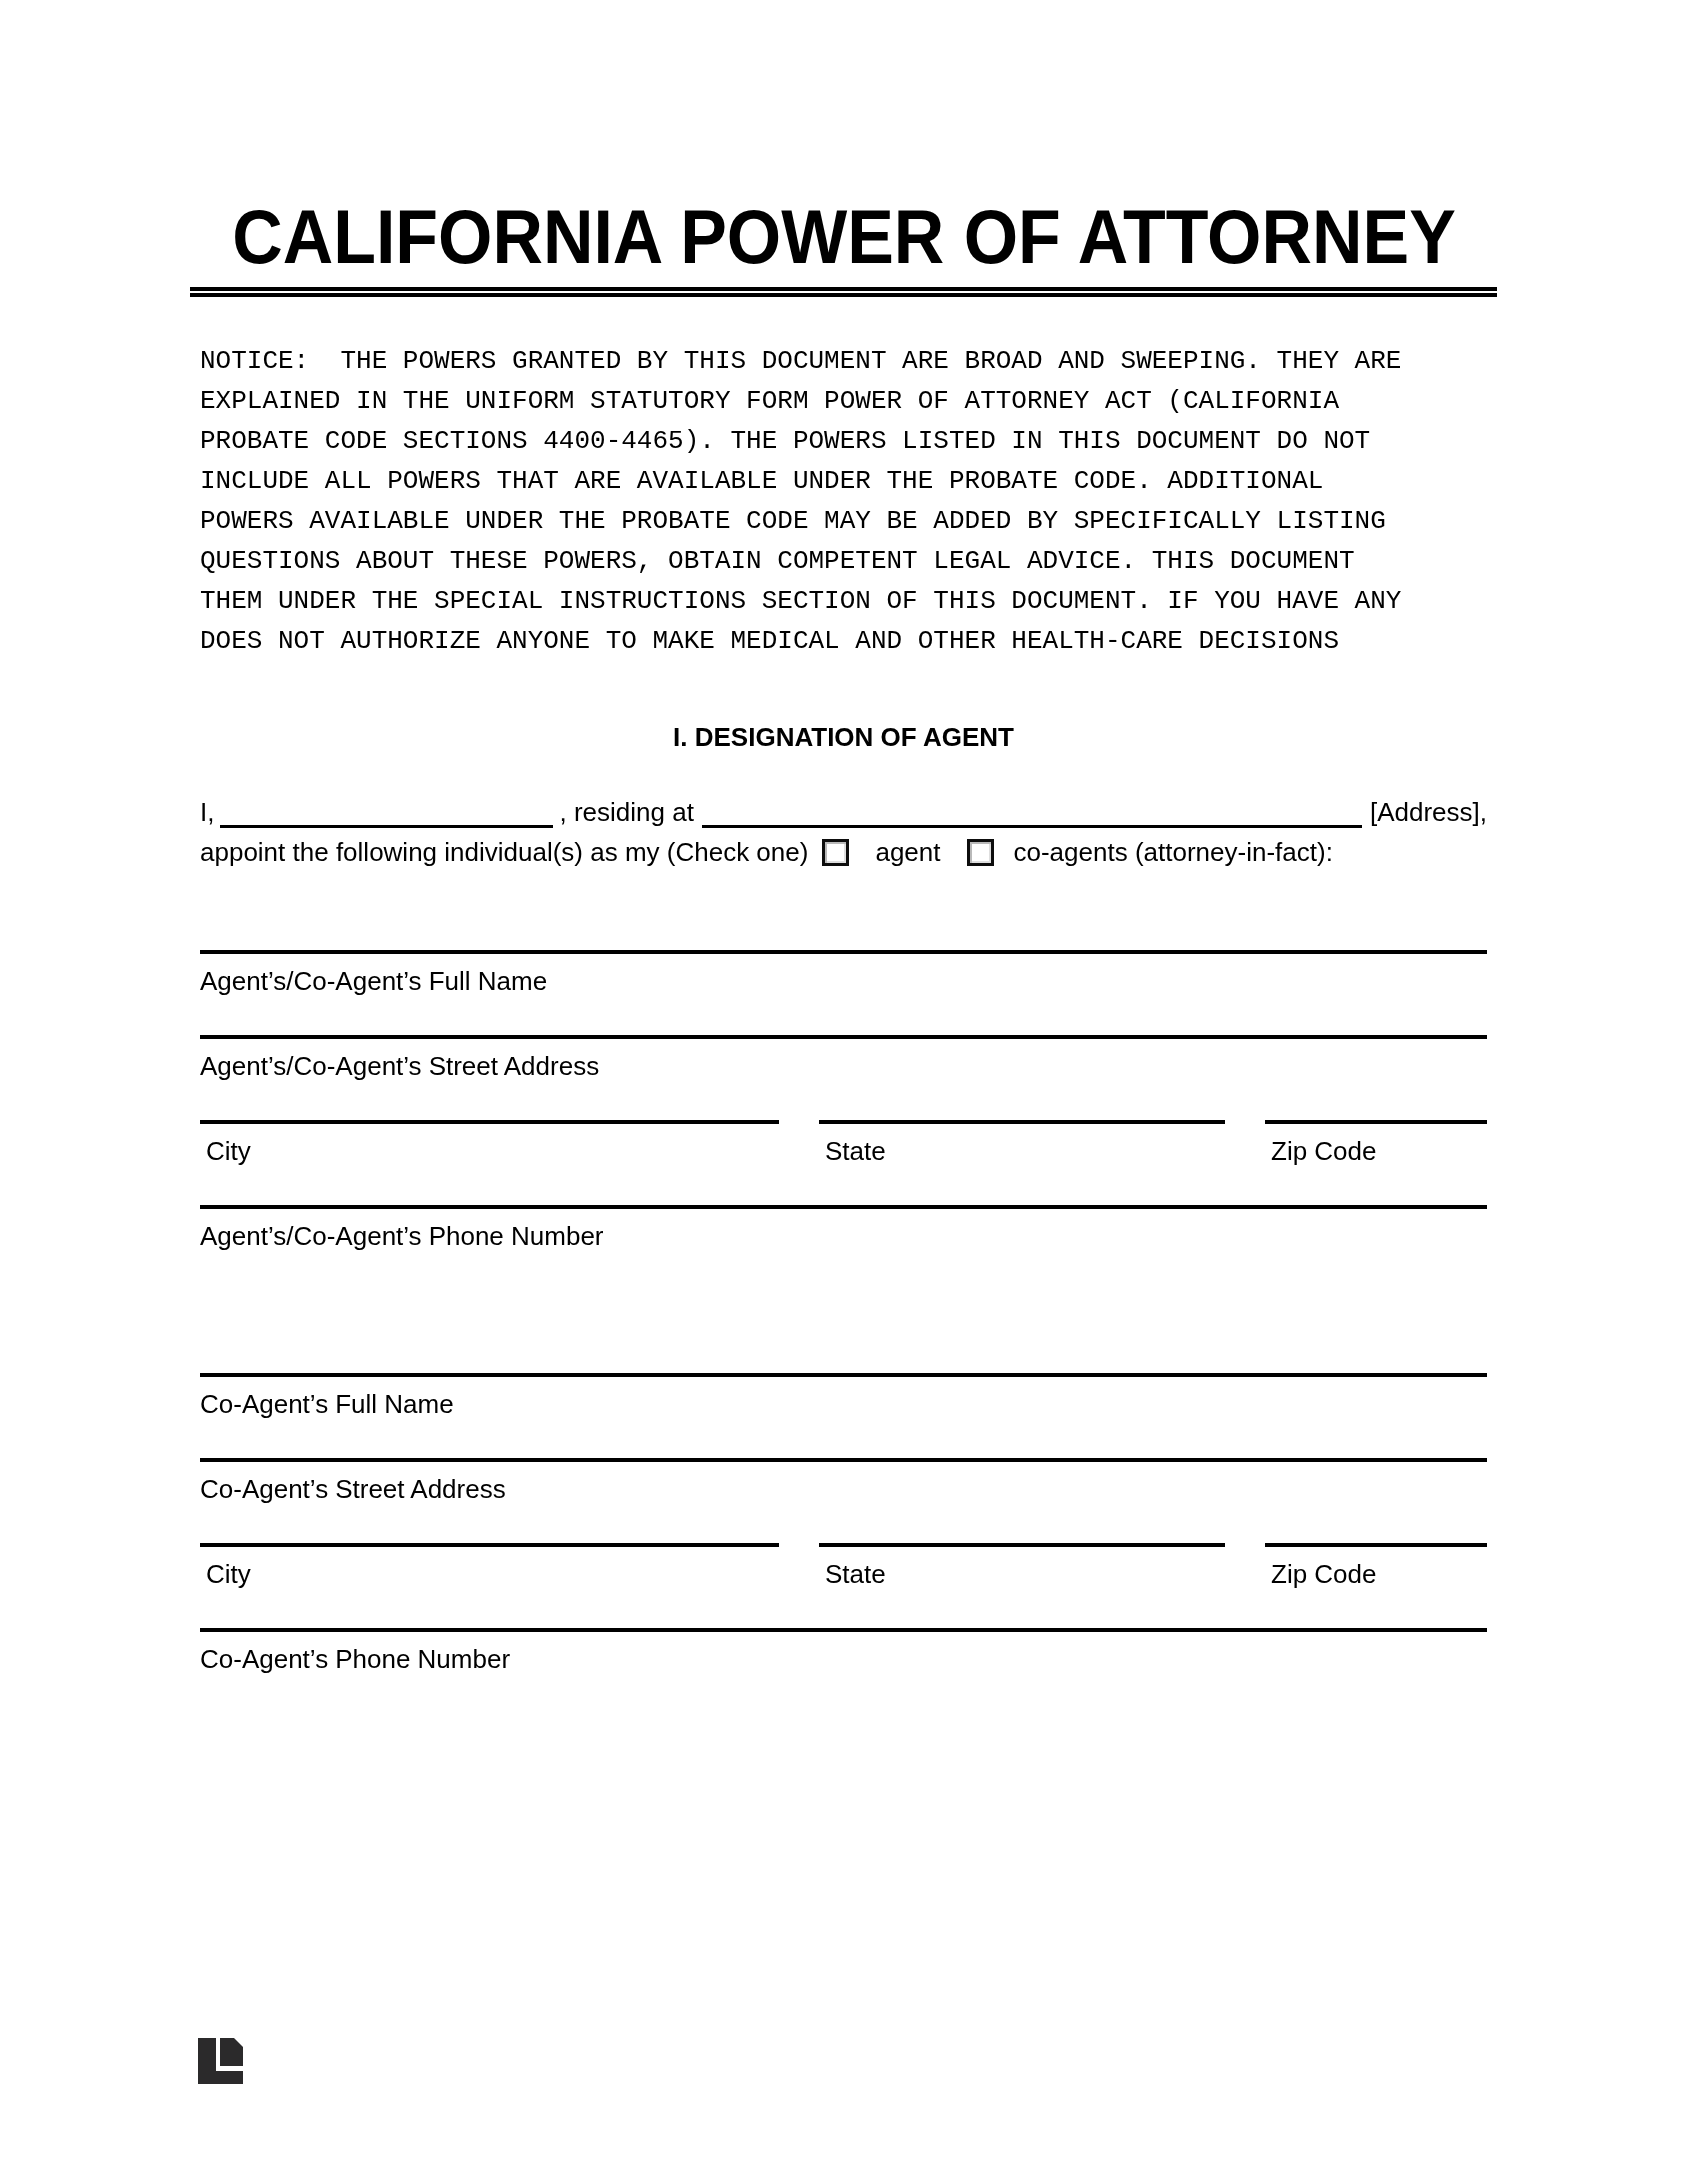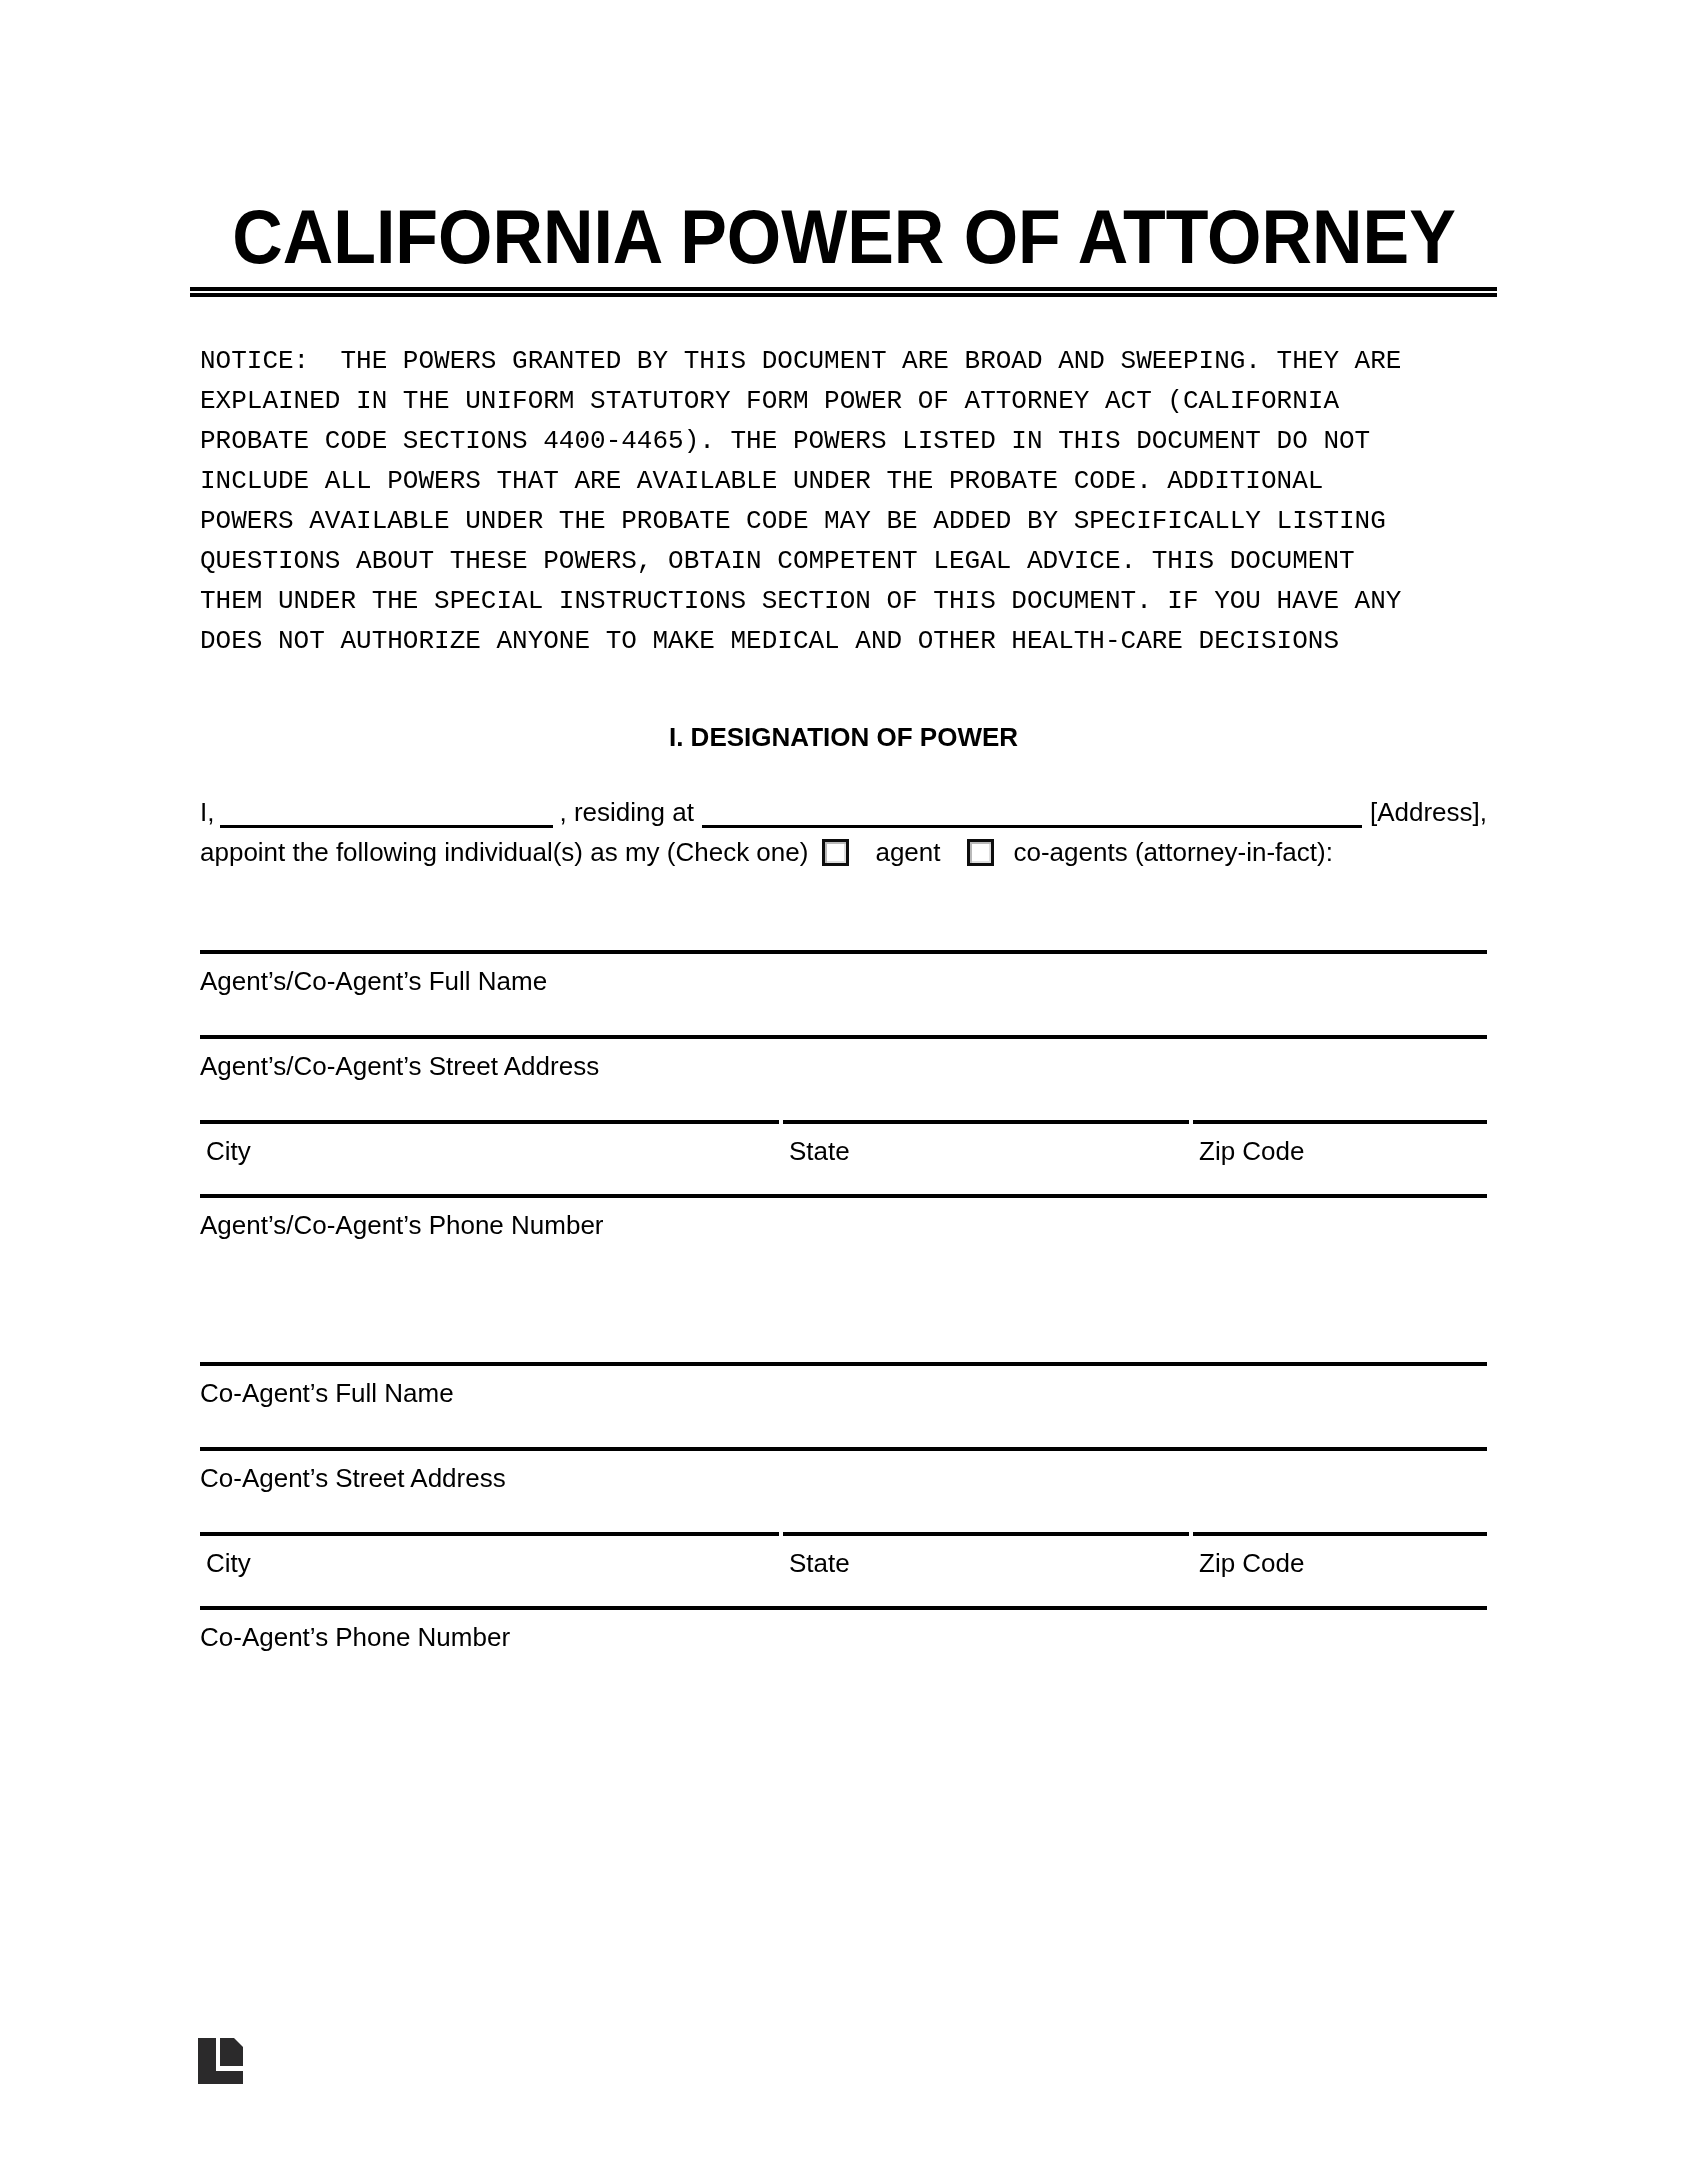--- a/index.html
+++ b/index.html
@@ -44,21 +44,21 @@
   .opt1 { margin-left:26px; }
   .cb2 { margin-left:26px; }
   .opt2 { margin-left:20px; }
 
   .fields-agent { margin-top:78px; }
   .fields-coagent { margin-top:83px; }
   .field { height:85px; }
   .rule { height:4px; background:#000; }
   .flabel { margin-top:12px; font-size:26px; line-height:30px; }
   .flabel .b { font-weight:normal; margin-right:7px; }
-  .csz { display:flex; height:74px; }
+  .csz { display:flex; height:85px;gap:36px; }
   .csz .cell-city  { width:579px; margin-right:4px; }
   .csz .cell-state { width:406px; margin-right:4px; }
   .csz .cell-zip   { flex:1; }
   .csz .flabel { padding-left:6px; }
 
   .logo { position:absolute; left:198px; top:2038px; width:45px; height:46px; }
 </style>
 </head>
 <body>
 
@@ -73,21 +73,21 @@
     <div class="notice-line">NOTICE:  THE POWERS GRANTED BY THIS DOCUMENT ARE BROAD AND SWEEPING. THEY ARE</div>
     <div class="notice-line">EXPLAINED IN THE UNIFORM STATUTORY FORM POWER OF ATTORNEY ACT (CALIFORNIA</div>
     <div class="notice-line">PROBATE CODE SECTIONS 4400-4465). THE POWERS LISTED IN THIS DOCUMENT DO NOT</div>
     <div class="notice-line">INCLUDE ALL POWERS THAT ARE AVAILABLE UNDER THE PROBATE CODE. ADDITIONAL</div>
     <div class="notice-line">POWERS AVAILABLE UNDER THE PROBATE CODE MAY BE ADDED BY SPECIFICALLY LISTING</div>
     <div class="notice-line">QUESTIONS ABOUT THESE POWERS, OBTAIN COMPETENT LEGAL ADVICE. THIS DOCUMENT</div>
     <div class="notice-line">THEM UNDER THE SPECIAL INSTRUCTIONS SECTION OF THIS DOCUMENT. IF YOU HAVE ANY</div>
     <div class="notice-line">DOES NOT AUTHORIZE ANYONE TO MAKE MEDICAL AND OTHER HEALTH-CARE DECISIONS</div>
   </div>
 
-  <div class="sec-heading">I. DESIGNATION OF POWER</div>
+  <div class="sec-heading">I. DESIGNATION OF AGENT</div>
 
   <div class="intro">
     <div class="intro-line1">
       <span>I,</span>
       <div class="blank name"></div>
       <span>, residing at</span>
       <div class="blank addr"></div>
       <span>[Address],</span>
     </div>
     <div class="intro-line2">

